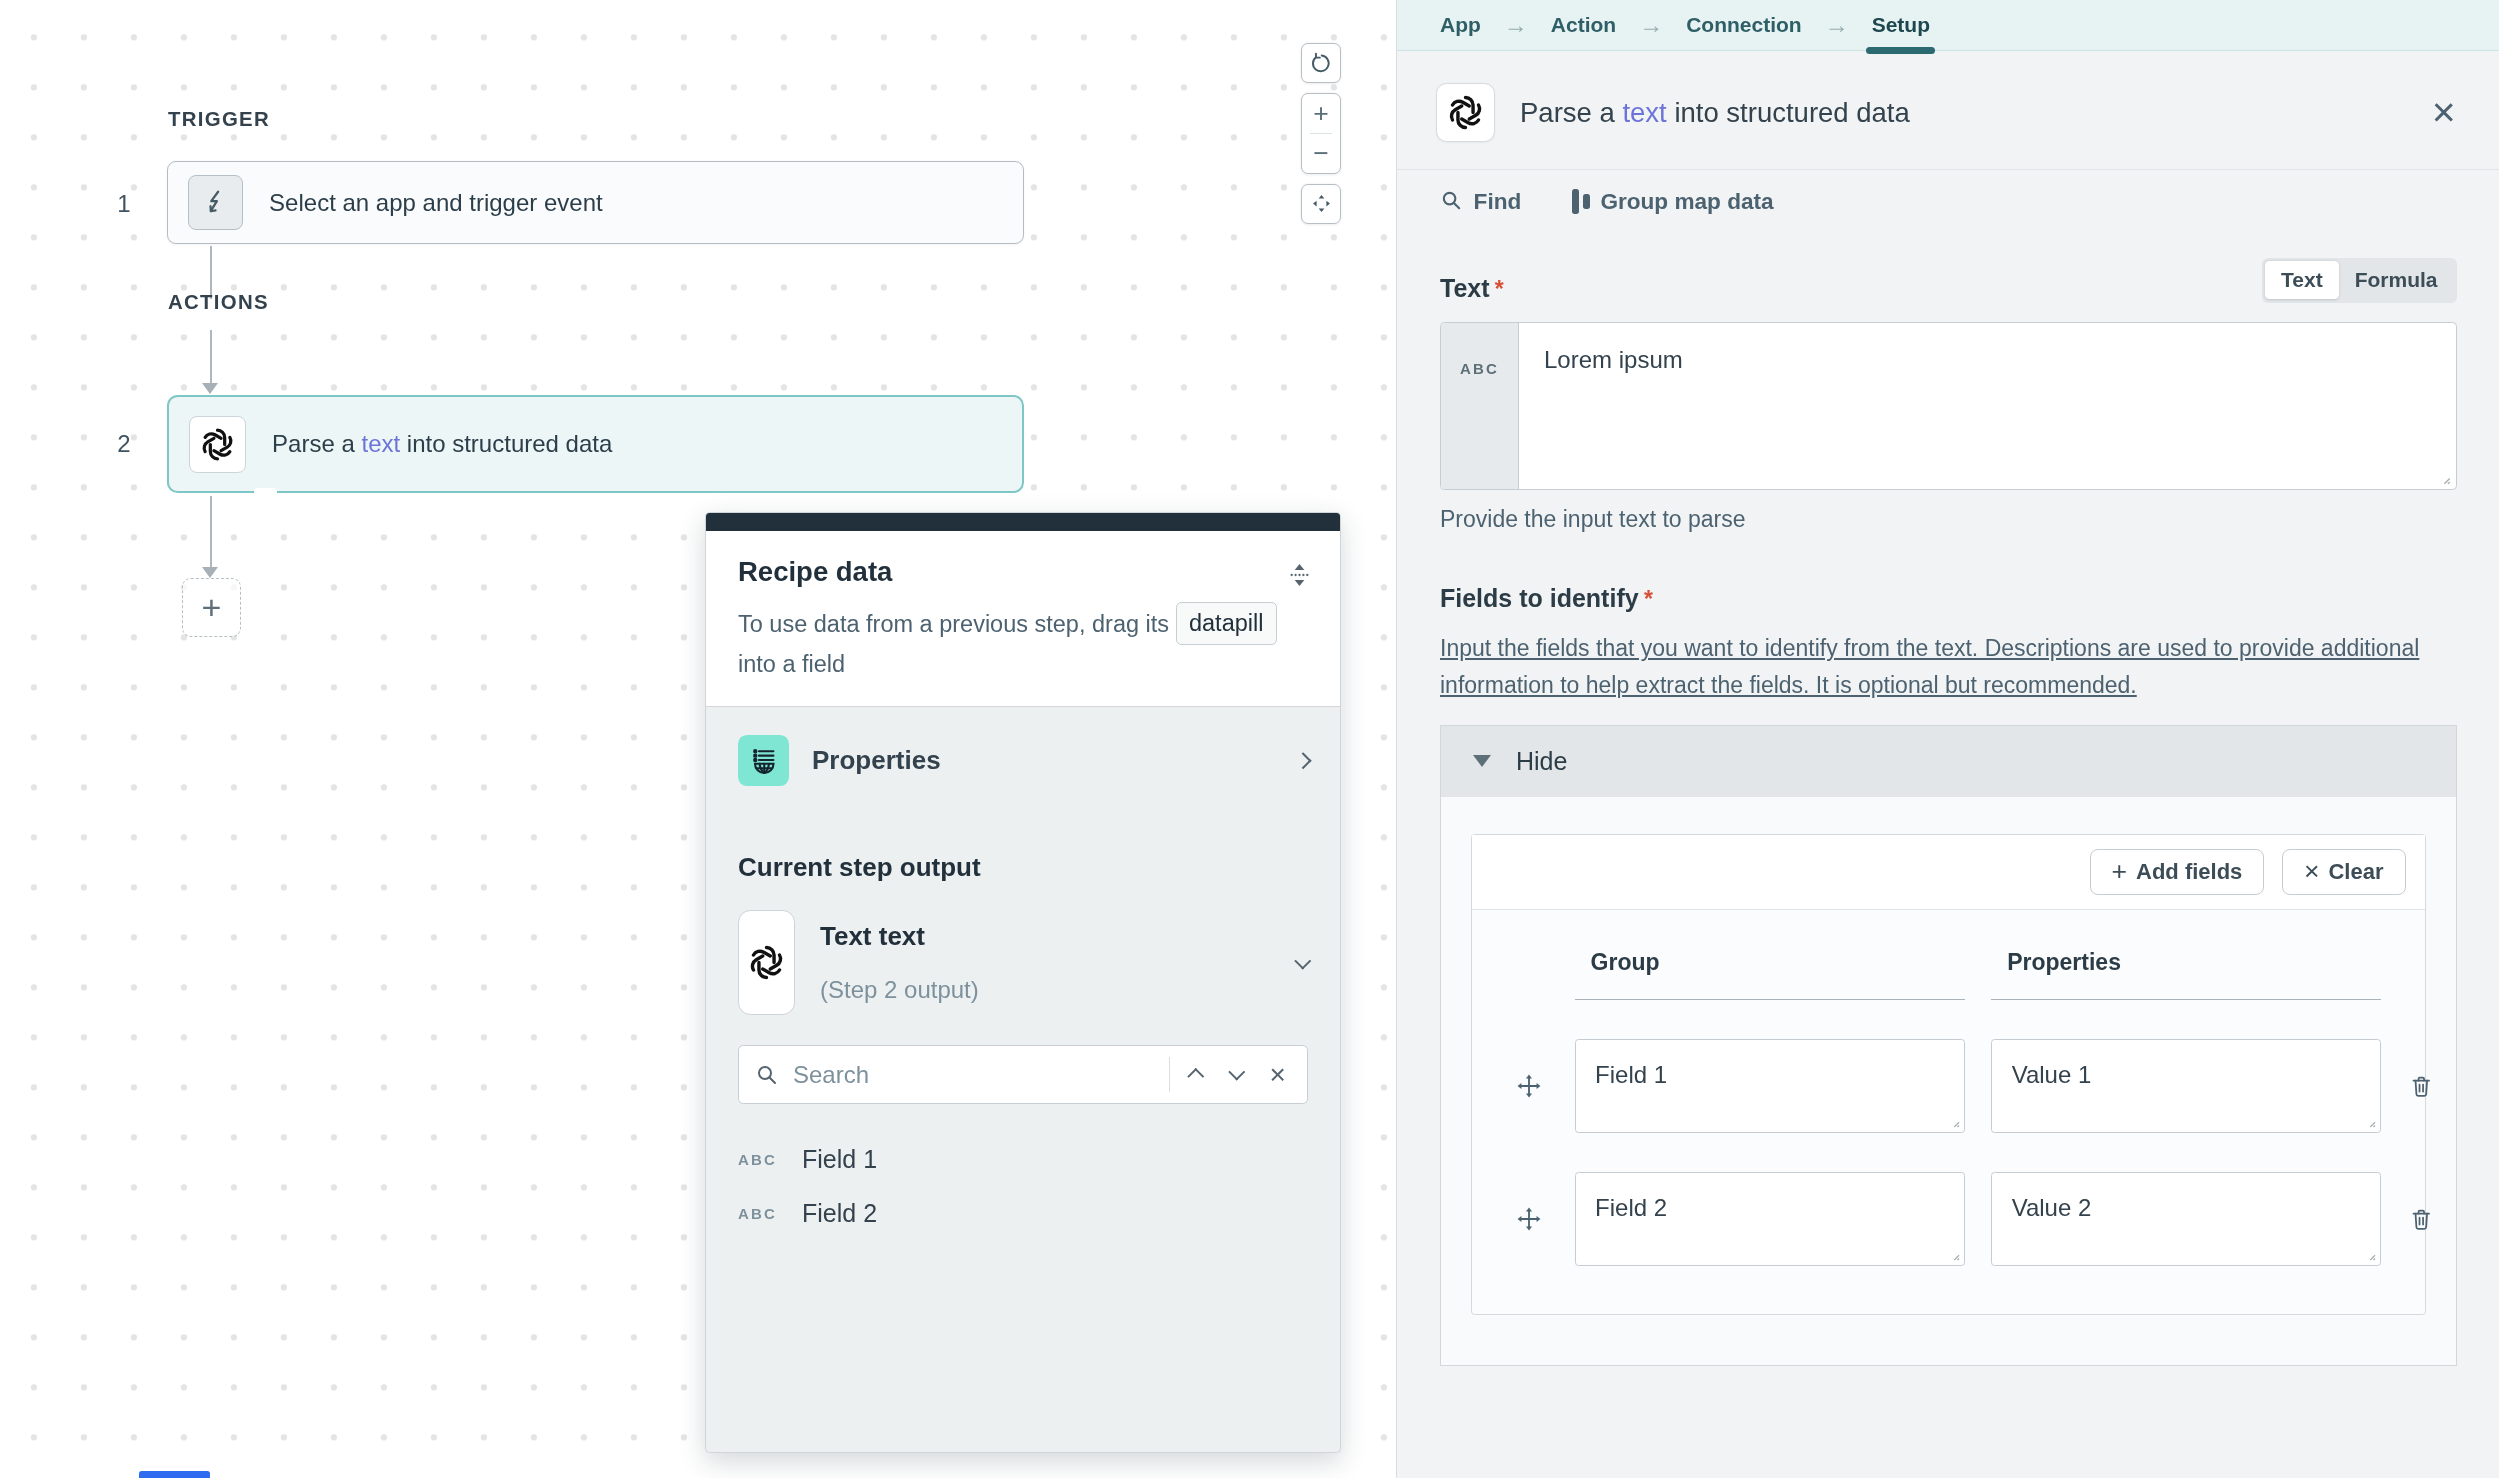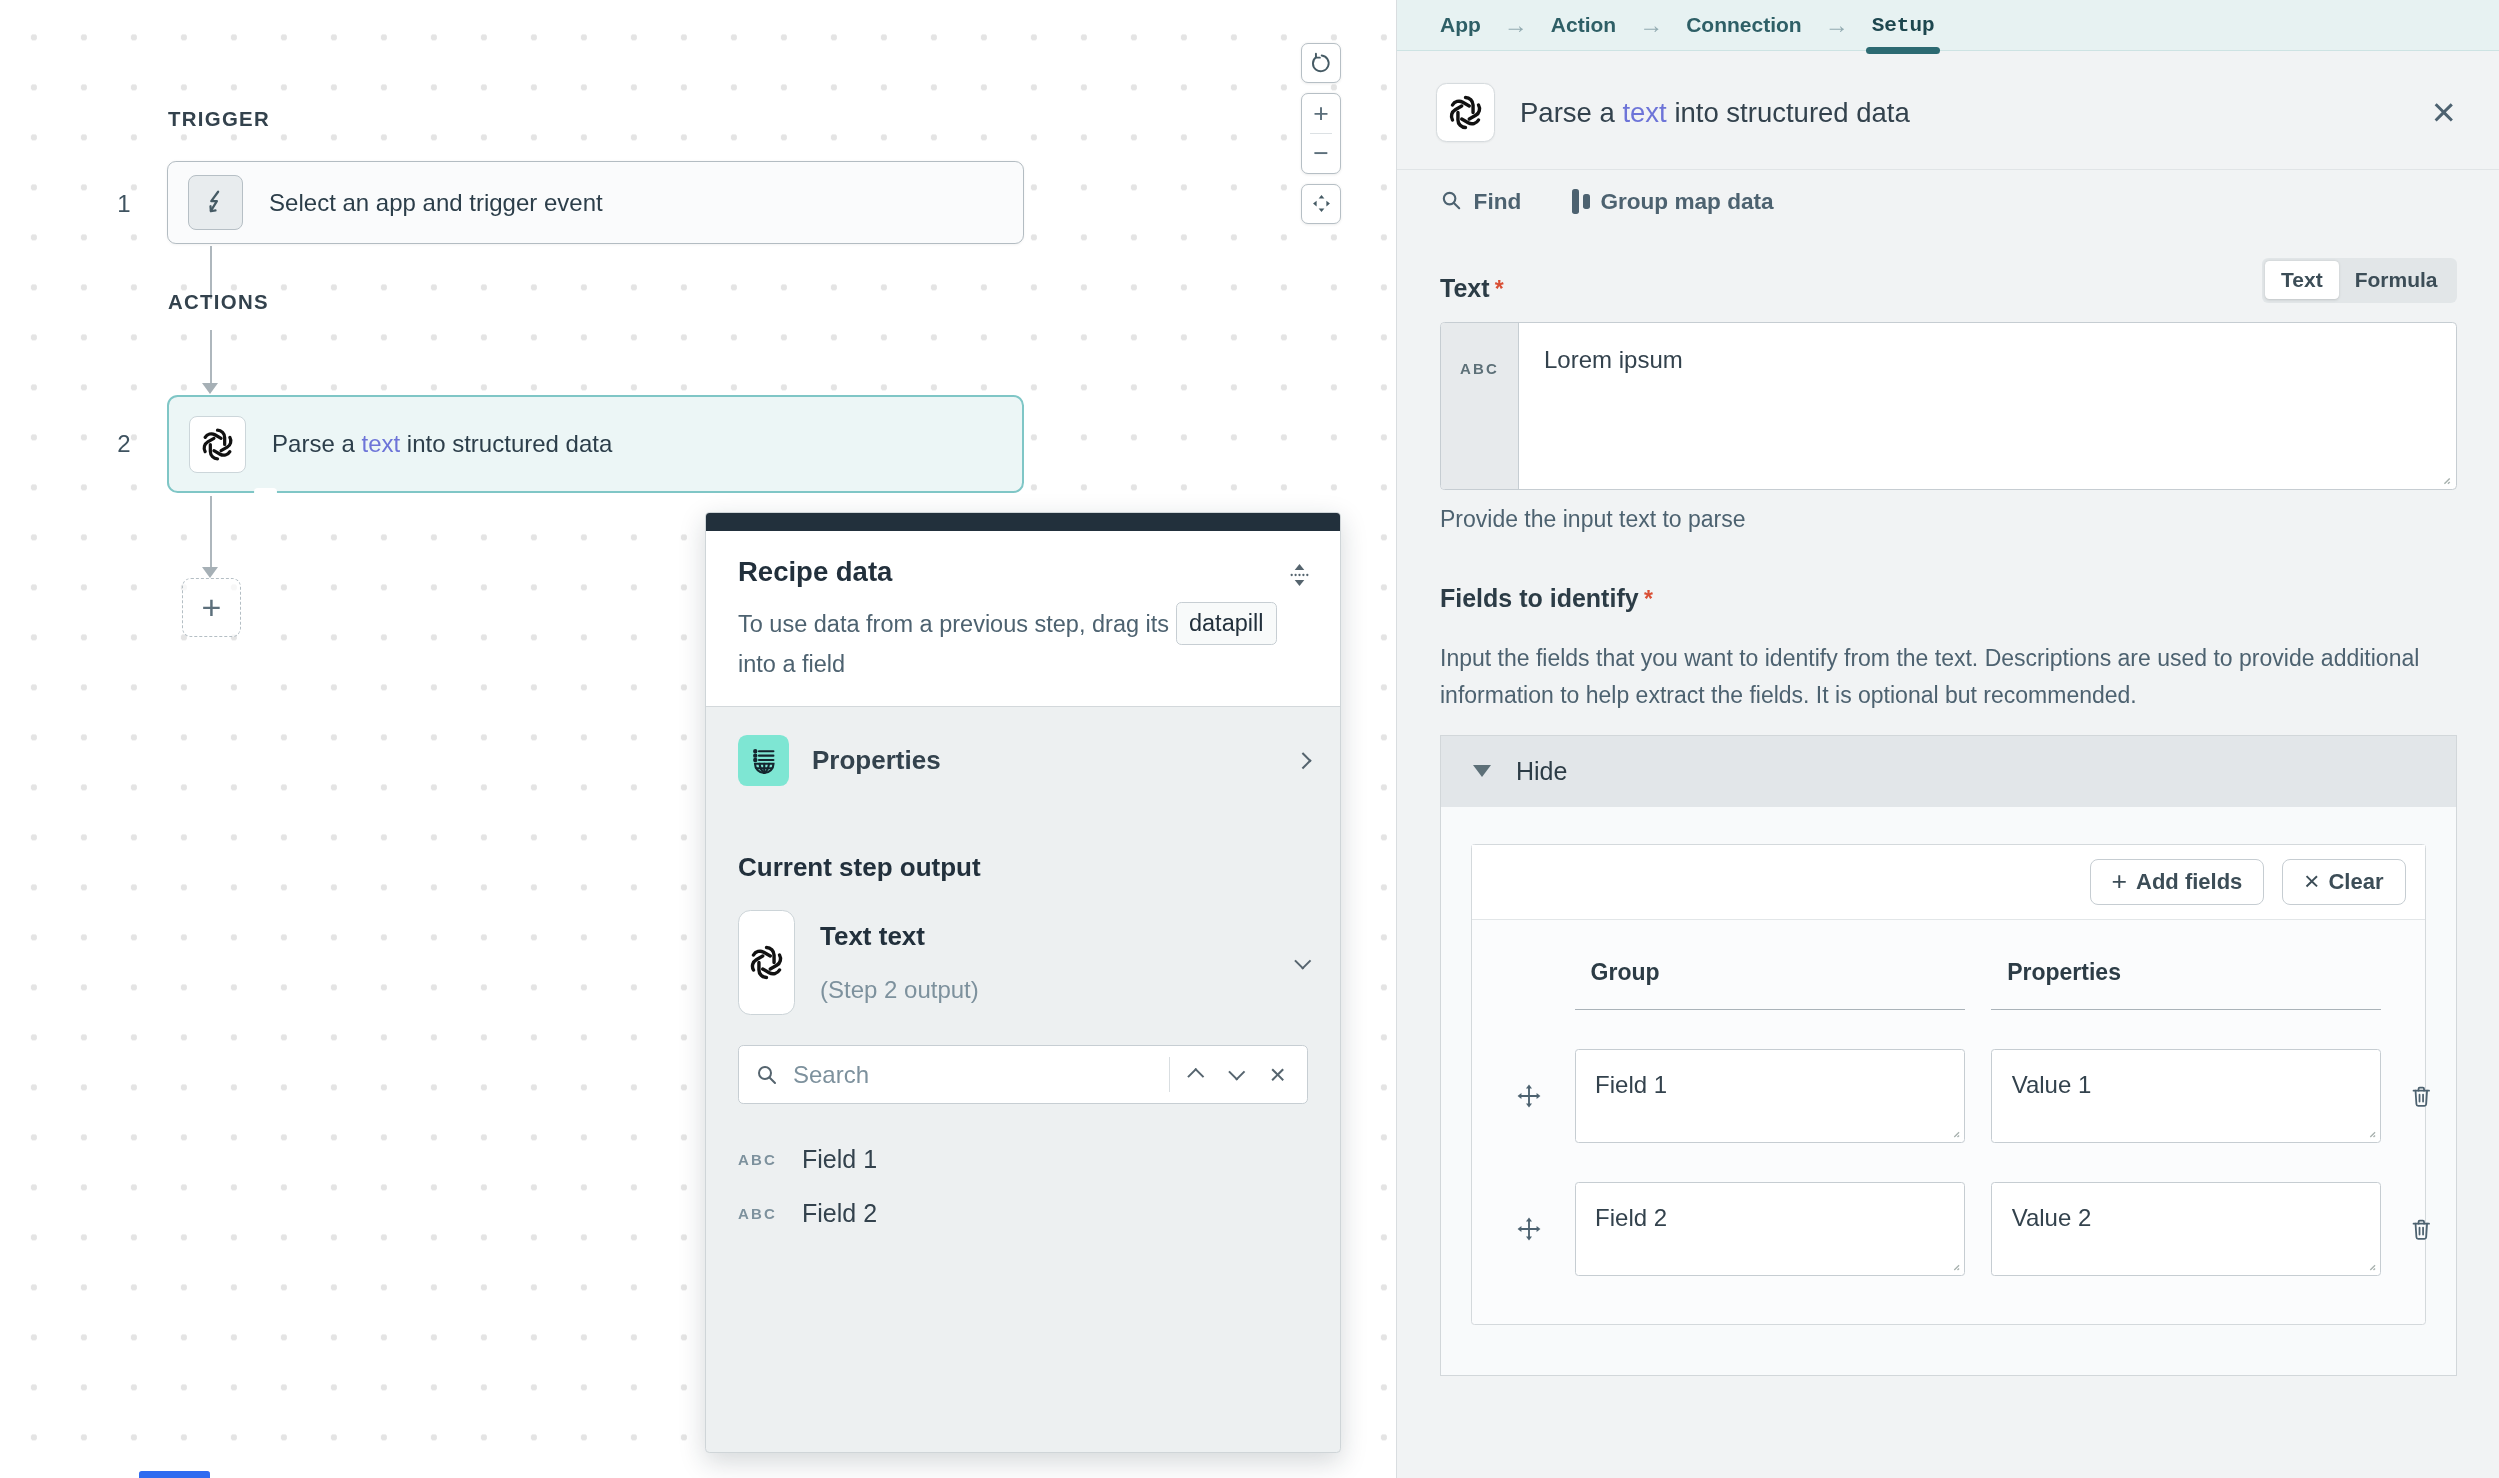--- a/index.html
+++ b/index.html
@@ -69,21 +69,21 @@
   .pill-name { font-size:25px; color:#33424d; }
 
   .blue-strip { position:absolute; left:139px; bottom:0; width:71px; height:8px; background:#2e6bf0; border-radius:2.7px 2.7px 0 0; z-index:9; }
 
   
   .panel { position:absolute; left:1396px; top:0; width:1104px; height:1479px; background:#f1f3f4; border-left:0.9px solid #d9dde0; display:flex; flex-direction:column; }
   .crumbs { height:51px; background:#e7f2f2; border-bottom:1.8px solid #cde3e3; display:flex; align-items:center; padding-left:43px; flex:none; }
   .crumb { position:relative; height:100%; display:flex; align-items:center; font-size:21px; font-weight:700; color:#2e5f66; cursor:pointer; }
   .crumb-arrow { margin:0 23px; color:#93acb2; font-size:24px; }
   .crumb-arrow::before { content:"\2192"; }
-  .crumb.active { color:#1d474f;font-family:Liberation Mono, monospace; }
+  .crumb.active { color:#1d474f; }
   .crumb.active::after { content:""; position:absolute; left:-5.3px; right:-5.3px; bottom:-3.5px; height:7px; background:#2c6a72; border-radius:4.4px; }
 
   .title-row { display:flex; align-items:center; padding:32px 39px 0 39px; flex:none; }
   .app-ic-lg { width:59px; height:59px; background:#fff; border:1.8px solid #d6dbde; border-radius:10.6px; display:flex; align-items:center; justify-content:center; color:#111; flex:none; box-shadow:0 0.9px 1.8px rgba(0,0,0,.05); }
   .panel-title { font-size:27.5px; color:#33424d; margin-left:25px; flex:1; }
   .close-btn { font-size:41px; font-weight:300; color:#4d6270; line-height:1; cursor:pointer; padding:0 5.3px; }
   .title-div { margin-top:26.6px; height:1.3px; background:#e0e4e6; flex:none; }
   .toolbar { display:flex; align-items:center; gap:51px; padding:19.5px 43px; flex:none; }
   .tool { display:flex; align-items:flex-start; gap:10.6px; font-size:22.6px; font-weight:700; color:#4d6270; cursor:pointer; }
   .gbar { display:inline-flex; align-items:center; gap:3.5px; }
@@ -97,21 +97,21 @@
   .toggle { background:#e2e6e8; border-radius:6.2px; padding:3.5px; display:flex; }
   .tog { font-size:21px; font-weight:700; color:#3c4d57; padding:7px 16px; border-radius:4.4px; cursor:pointer; }
   .tog.on { background:#fff; box-shadow:0 0.9px 2.7px rgba(0,0,0,.15); }
   .ta-wrap { margin-top:19.5px; display:flex; border:1.8px solid #c6cdd2; border-radius:4.4px; background:#fff; height:168px; overflow:hidden; }
   .gutter { width:78px; background:#e7eaec; border-right:1.8px solid #c6cdd2; font-size:15px; font-weight:700; letter-spacing:2.2px; color:#5d7078; display:flex; justify-content:center; padding-top:37px; flex:none; }
   .ta-rel { position:relative; flex:1; }
   .ta-rel textarea { width:100%; height:100%; border:none; outline:none; resize:none; font-family:inherit; font-size:24px; color:#33424d; padding:23px 25px; background:transparent; }
   .rz { position:absolute; right:4.4px; bottom:4.4px; pointer-events:none; color:#a6b0ad; }
   .helper { margin-top:16px; font-size:23px; color:#4d6270; }
   .sect-label { margin-top:51px; }
-  .sect-desc { margin-top:27px; font-size:23px; line-height:1.6; color:#4d6270; max-width:1028px; }
+  .sect-desc { margin-top:17px; font-size:23px; line-height:1.6; color:#4d6270; max-width:1028px;text-decoration:underline; }
   .hide-sec { margin-top:21px; border:0.9px solid #d2d7da; }
   .hide-head { height:71px; background:#e2e6e9; display:flex; align-items:center; padding-left:32px; cursor:pointer; }
   .tri-down { width:0; height:0; border-left:9.8px solid transparent; border-right:9.8px solid transparent; border-top:12.4px solid #5d7078; }
   .hide-label { margin-left:25px; font-size:25px; color:#2c3c46; }
   .hide-body { background:#f8fafb; padding:37px 30px 50px; }
   .fcard { background:#fbfcfd; border:0.9px solid #d4d9dc; border-radius:3.5px; }
   .fcard-top { background:#fff; border-bottom:0.9px solid #e2e6e8; padding:14px 19.5px; display:flex; justify-content:flex-end; gap:17.7px; }
   .obtn { display:flex; align-items:center; gap:8.9px; background:#fff; border:1.8px solid #c6cdd2; border-radius:8px; padding:8.9px 21px; font-size:22px; font-weight:700; color:#3c4d57; cursor:pointer; }
   .obtn .pg { font-size:26.6px; font-weight:300; line-height:0.8; }
   .fcard-body { padding:26.6px 35px 48px 37px; }

